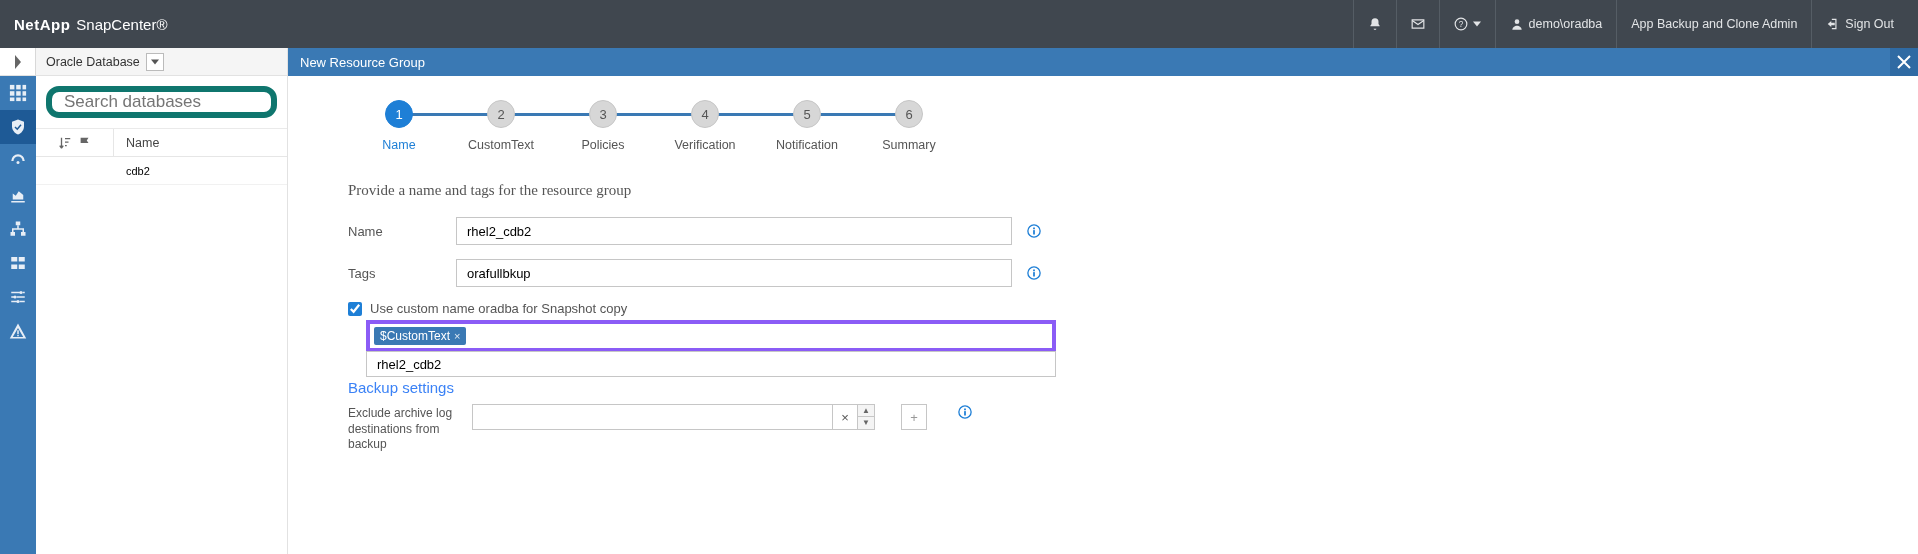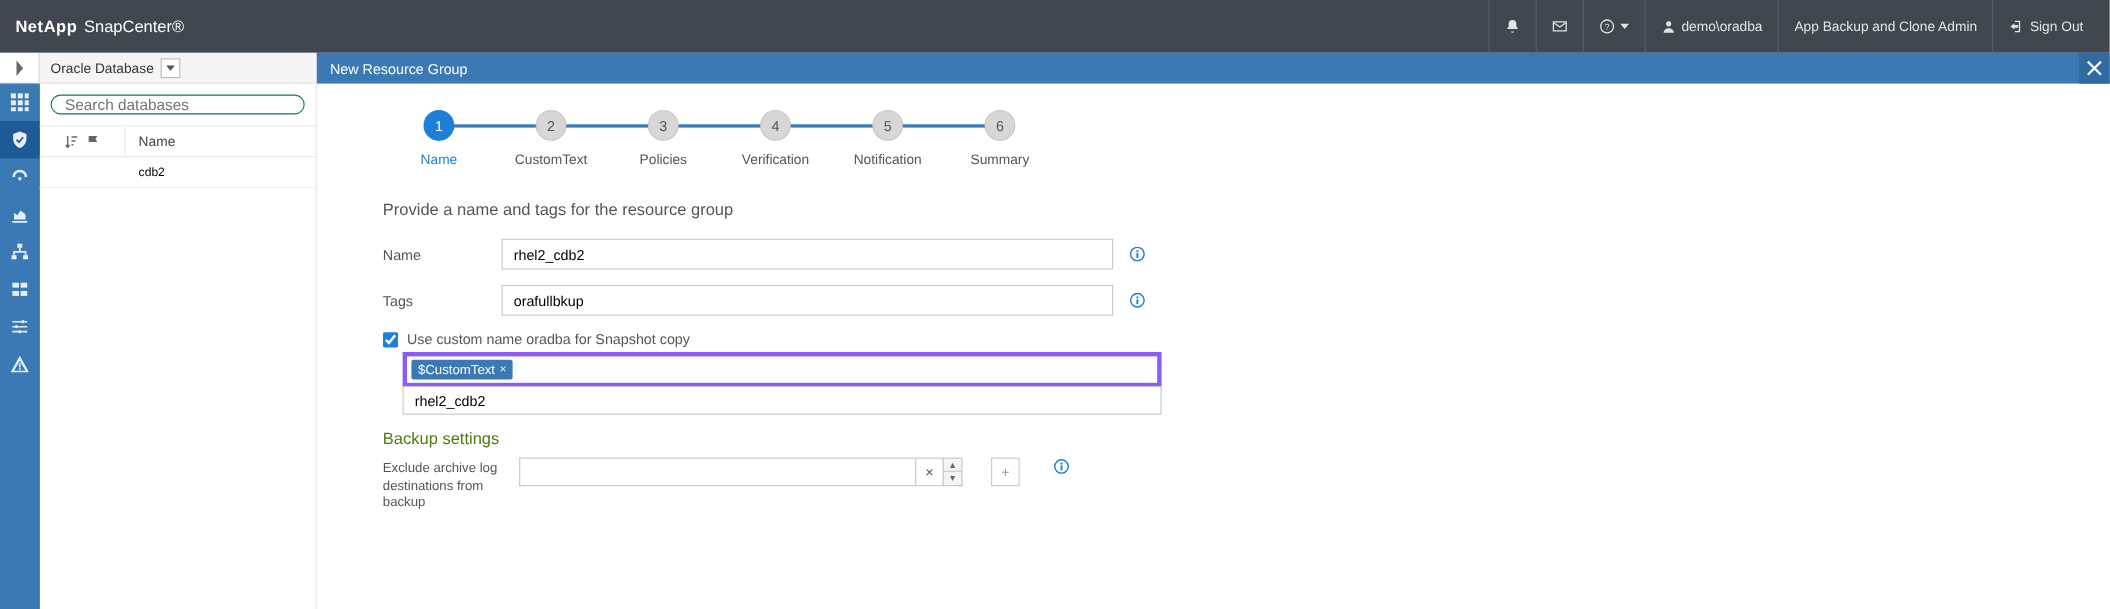--- a/index.html
+++ b/index.html
@@ -36,21 +36,21 @@
   .rail-item { background:transparent; }
   .rail-item.active { background:#1e5a96; }
 
   
   .listpanel { width: 252px; border-right:1px solid #e2e2e2; display:flex; flex-direction:column; }
   .listpanel-header { height:28px; background:#f5f5f5; border-bottom:1px solid #e2e2e2; display:flex; align-items:center; padding:0 10px; gap:0; }
   .plugin-select { font-size:12.5px; color:#333; }
   .plugin-dd { width:18px; height:18px; border:1px solid #bbb; background:#fff; display:flex; align-items:center; justify-content:center; cursor:pointer; margin-left:6px;}
   .plugin-dd svg { width:8px; height:8px; fill:#555; }
   .listpanel-search { padding:10px 10px; border-bottom:1px solid #eaeaea; }
-  .listpanel-search input { width:100%; height:18px; border:1px solid #0f766e; border-radius:13px; padding:0 12px; font-size:14px; outline:none; }
+  .listpanel-search input { width:100%; height:32px; border:6px solid #0f766e; border-radius:13px; padding:0 12px; font-size:17px; outline:none; }
   .list-colhdr { display:flex; align-items:center; height:28px; border-bottom:1px solid #e6e6e6; }
   .list-colhdr .sortcol { width:78px; display:flex; align-items:center; justify-content:center; gap:6px; border-right:1px solid #e6e6e6; height:100%; }
   .list-colhdr .namecol { flex:1; padding-left:12px; font-size:12.5px; color:#444; }
   .sortcol svg { width:14px; height:14px; fill:#666; }
   .list-row { display:flex; align-items:center; height:28px; border-bottom:1px solid #f1f1f1; }
   .list-row .sortcol { width:78px; }
   .list-row .namecol { flex:1; padding-left:12px; font-size:11px; color:#000000; }
 
   
   .content { flex:1; display:flex; flex-direction:column; position:relative; }
@@ -63,37 +63,37 @@
   
   .stepper { display:flex; align-items:flex-start; gap:0; margin-bottom:30px; margin-left:0; }
   .step { display:flex; flex-direction:column; align-items:center; width:102px; position:relative; }
   .step:not(:last-child)::after { content:""; position:absolute; top:13px; left:50%; width:102px; height:3px; background:#3a79b4; z-index:0; }
   .step-circle { width:28px; height:28px; border-radius:50%; background:#d7d7d7; color:#555; display:flex; align-items:center; justify-content:center; font-size:13px; z-index:1; position:relative; border:1px solid #c6c6c6; }
   .step.active .step-circle { background:#1e7fd6; color:#fff; border-color:#1e7fd6; }
   .step-label { margin-top:10px; font-size:12.5px; color:#555; }
   .step.active .step-label { color:#1e7fd6; }
 
   
-  .section-title { font-size:15px; color:#555; margin-bottom:18px; }
+  .section-title { font-size:15px; color:#555; margin-bottom:18px;font-family:Liberation Serif, serif; }
   .form-row { display:flex; align-items:center; margin-bottom:14px; }
   .form-row > label { width:108px; font-size:13px; color:#555; }
   .text-input { width:556px; height:28px; border:1px solid #c6c6c6; padding:0 10px; font-size:13px; outline:none; }
   .info-icon { width:16px; height:16px; margin-left:14px; display:inline-flex; align-items:center; justify-content:center; }
   .info-icon svg { width:14px; height:14px; fill:#1e7fd6; }
 
   .checkbox-row { display:flex; align-items:center; gap:8px; margin-bottom:4px; }
   .checkbox-row input[type=checkbox] { width:14px; height:14px; accent-color:#1e7fd6; }
   .checkbox-row label { font-size:13px; color:#555; }
 
   .token-field { width:690px; border:4px solid #8b5cf6; padding:3px 4px; background:#fff; margin-bottom:-1px; margin-left:18px;}
   .token { display:inline-flex; align-items:center; background:#3a79b4; color:#fff; font-size:12px; padding:2px 6px; border-radius:2px; gap:4px; }
   .token .x { cursor:pointer; font-size:11px; opacity:.85; }
   .freetext-field { width:690px; height:26px; border:1px solid #c6c6c6; padding:0 10px; font-size:13px; outline:none; margin-left:18px; }
 
-  .backup-heading { font-size:15px; color:#4d7c0f; margin-top:14px; margin-bottom:8px; }
+  .backup-heading { font-size:15px; color:#3b82f6; margin-top:2px; margin-bottom:8px; }
   .exclude-row { display:flex; align-items:flex-start; gap:16px; }
   .exclude-row .lbl { width:108px; font-size:12px; color:#555; line-height:1.3; padding-top:2px; }
   .combo { display:flex; align-items:stretch; }
   .combo input { width:360px; height:26px; border:1px solid #c6c6c6; border-right:none; padding:0 8px; font-size:13px; outline:none; }
   .combo .clear-btn { width:26px; height:26px; border:1px solid #c6c6c6; background:#fff; display:flex; align-items:center; justify-content:center; cursor:pointer; font-size:13px; color:#555; }
   .spinner { display:flex; flex-direction:column; margin-left:-1px; }
   .spinner button { width:18px; height:13px; border:1px solid #c6c6c6; background:#f4f4f4; font-size:8px; line-height:1; cursor:pointer; padding:0; color:#666; }
   .spinner button + button { border-top:none; }
   .add-btn { width:26px; height:26px; border:1px solid #c6c6c6; background:#fff; margin-left:10px; display:flex; align-items:center; justify-content:center; color:#999; cursor:default; }
 

